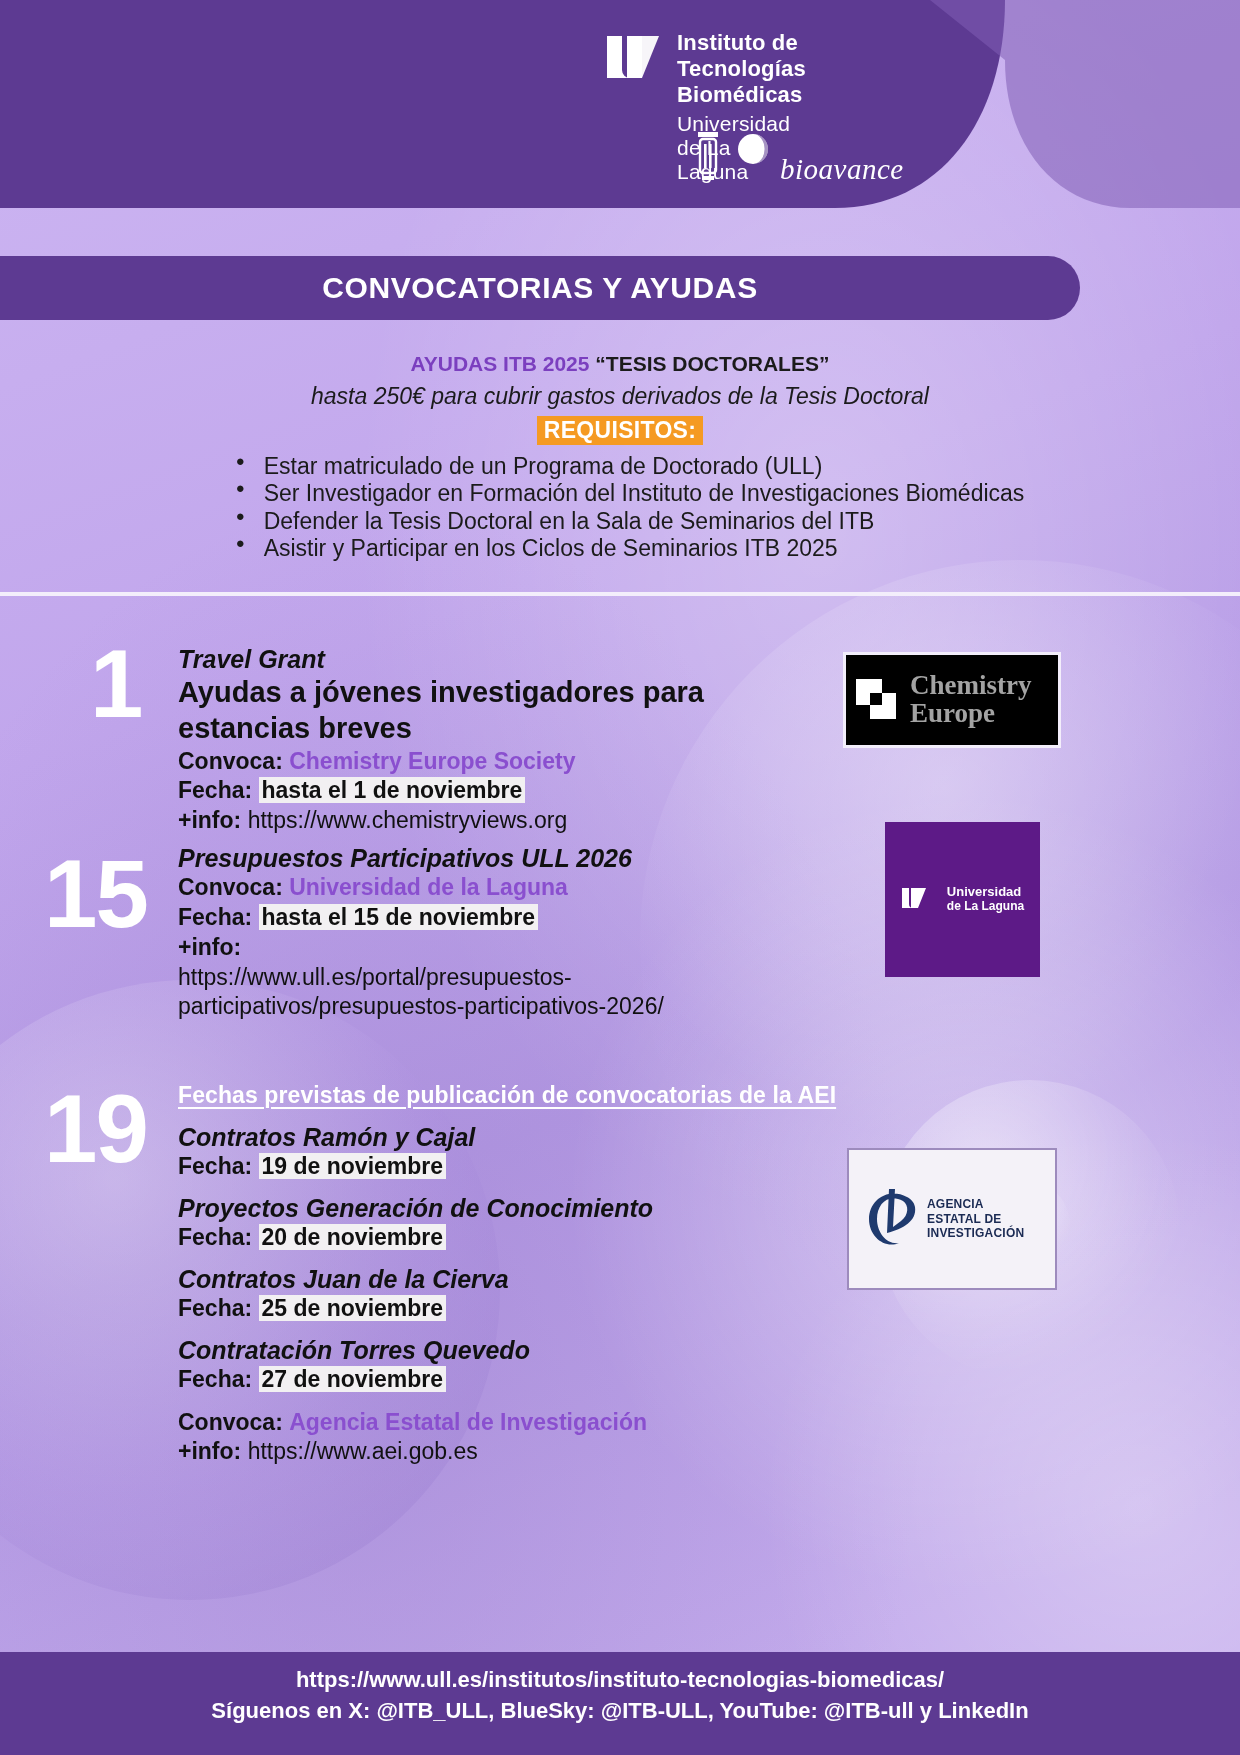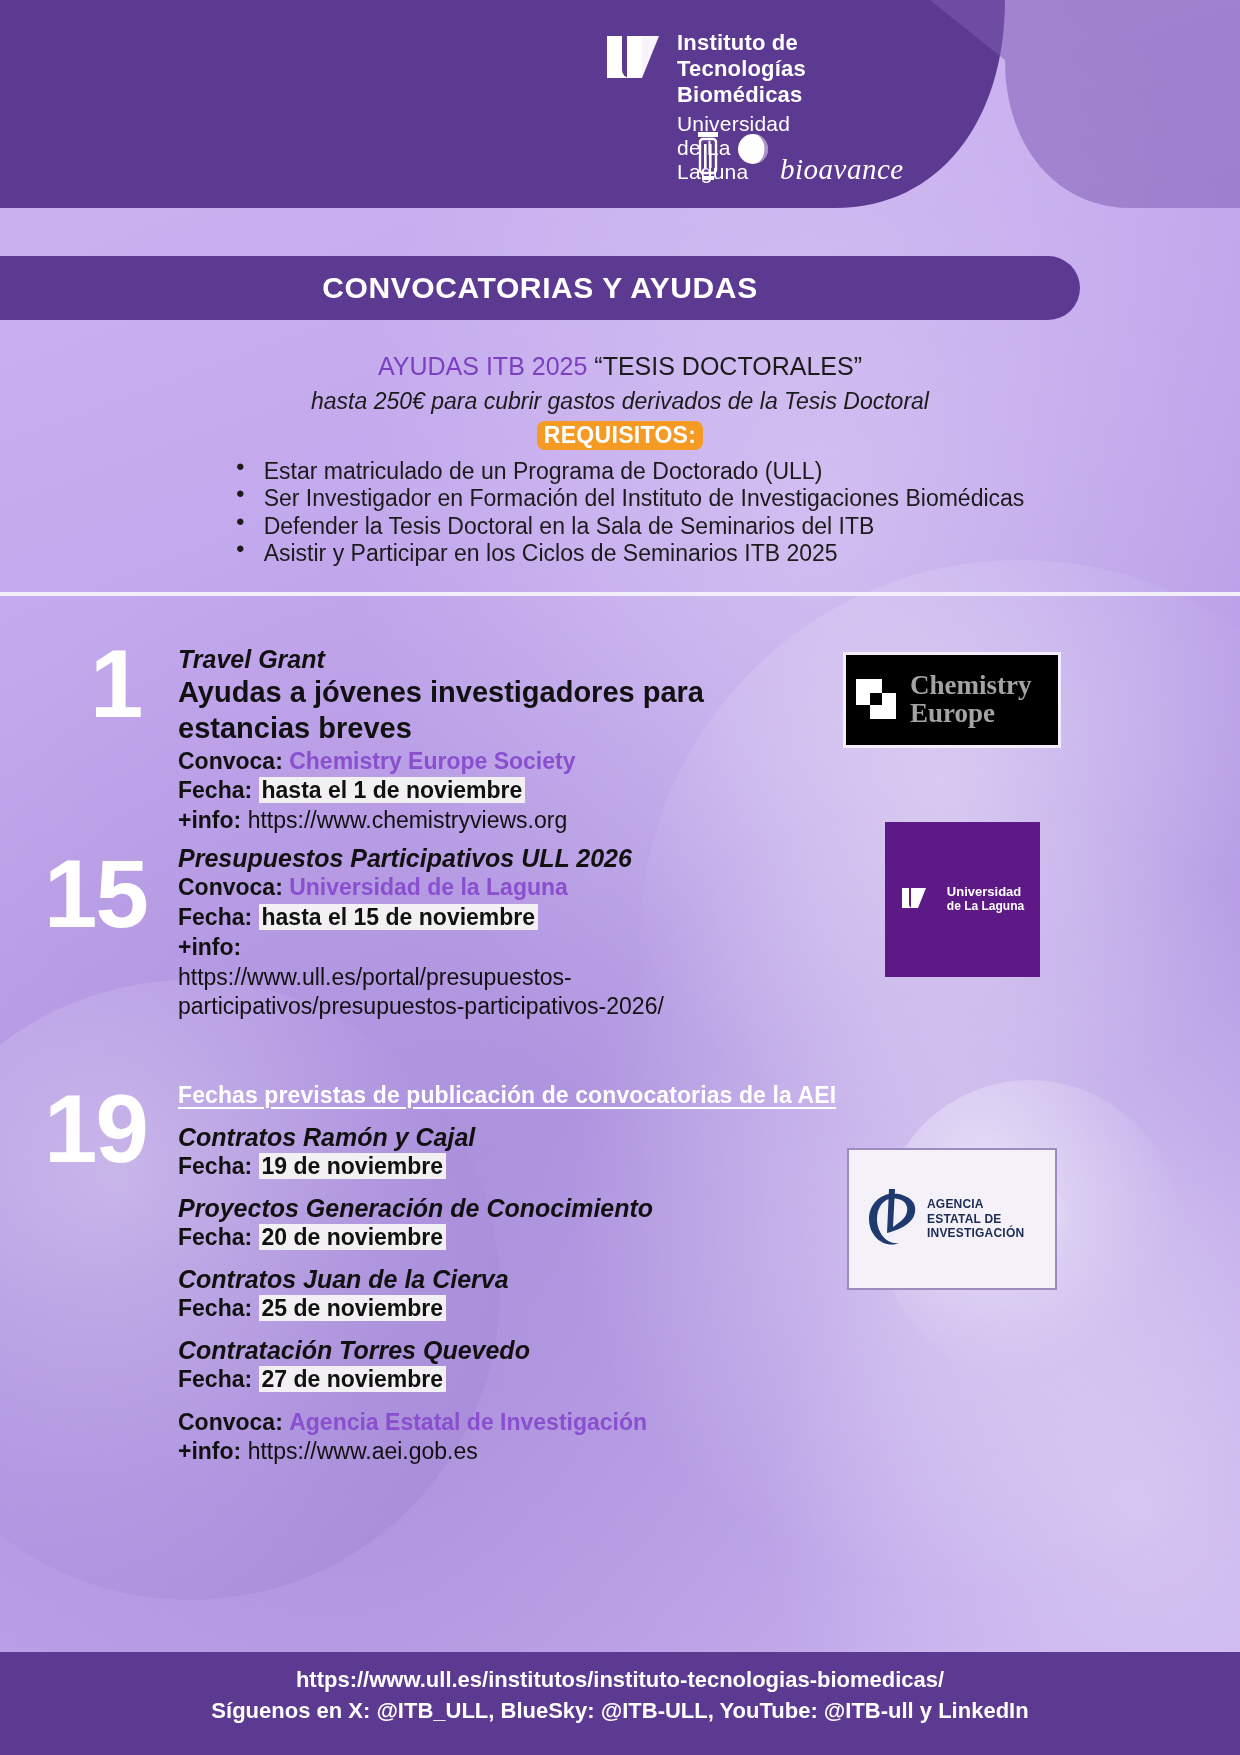--- a/index.html
+++ b/index.html
@@ -58,25 +58,25 @@
     position:absolute;left:0;top:256px;width:1080px;height:64px;
     background:#5d3a92;border-radius:0 34px 34px 0;
     display:flex;align-items:center;justify-content:center;z-index:6;
   }
   .secbar span{
     color:#fff;font-size:30px;font-weight:800;letter-spacing:.6px;
   }
 
   
   .ayudas{position:absolute;left:0;top:352px;width:1240px;z-index:6;text-align:center;}
-  .ayudas-title{font-size:25px;font-weight:400;color:#1b1b1b;}
+  .ayudas-title{font-size:21px;font-weight:700;color:#1b1b1b;}
   .ayudas-title .pur{color:#7b3fbf;}
   .ayudas-sub{font-size:23px;font-style:italic;color:#1b1b1b;margin-top:7px;}
   .req{display:inline-block;margin-top:6px;background:#f59a22;color:#fff;
-       font-size:23px;font-weight:800;padding:1px 7px;letter-spacing:.3px;border-radius:8px;}
+       font-size:23px;font-weight:800;padding:1px 7px;letter-spacing:.3px;}
   .req-list{margin:8px 0 0 0;padding:0;list-style:none;text-align:left;
             display:inline-block;}
   .req-list li{font-size:23px;color:#1b1b1b;line-height:1.19;position:relative;padding-left:48px;}
   .req-list li::before{content:"\25CF";position:absolute;left:20px;top:-1px;font-size:15px;}
 
   .divider{position:absolute;left:0;top:592px;width:1240px;height:4px;background:#f3eefb;z-index:6;}
 
   
   .item{position:absolute;z-index:6;}
   .num{

